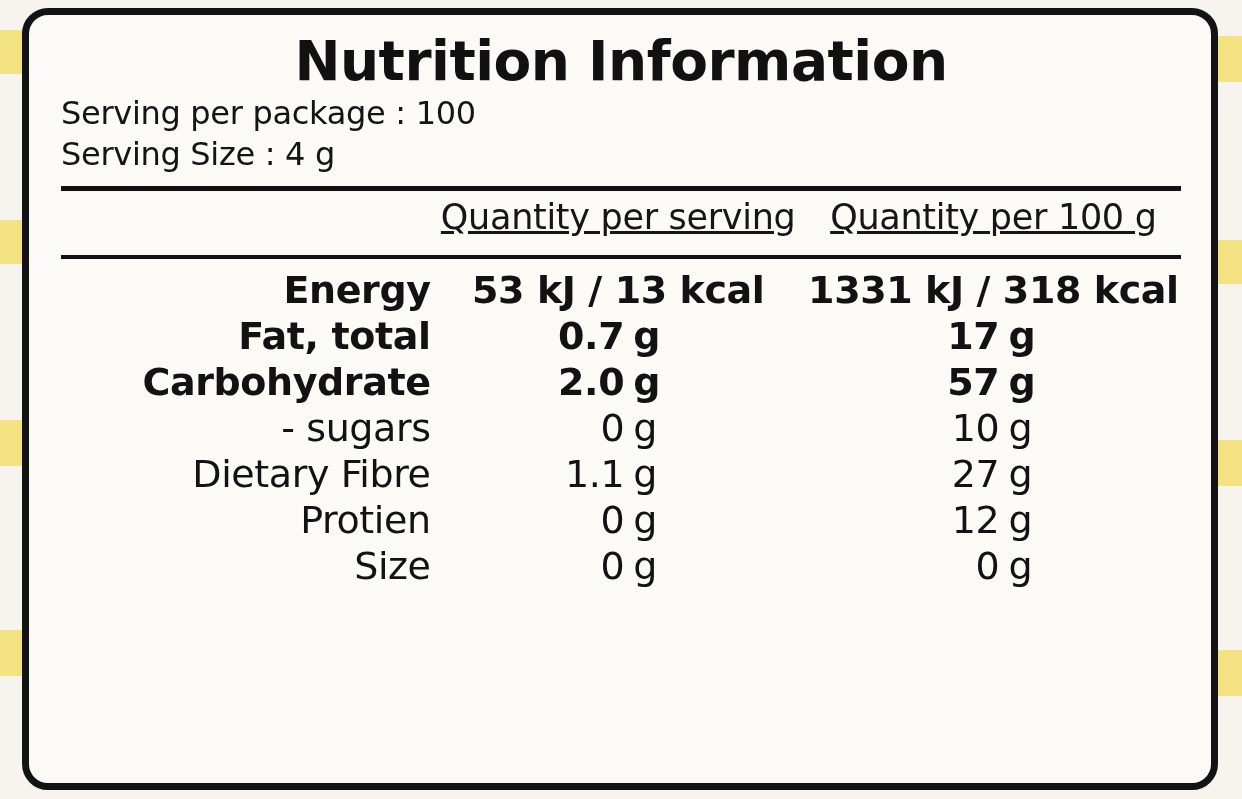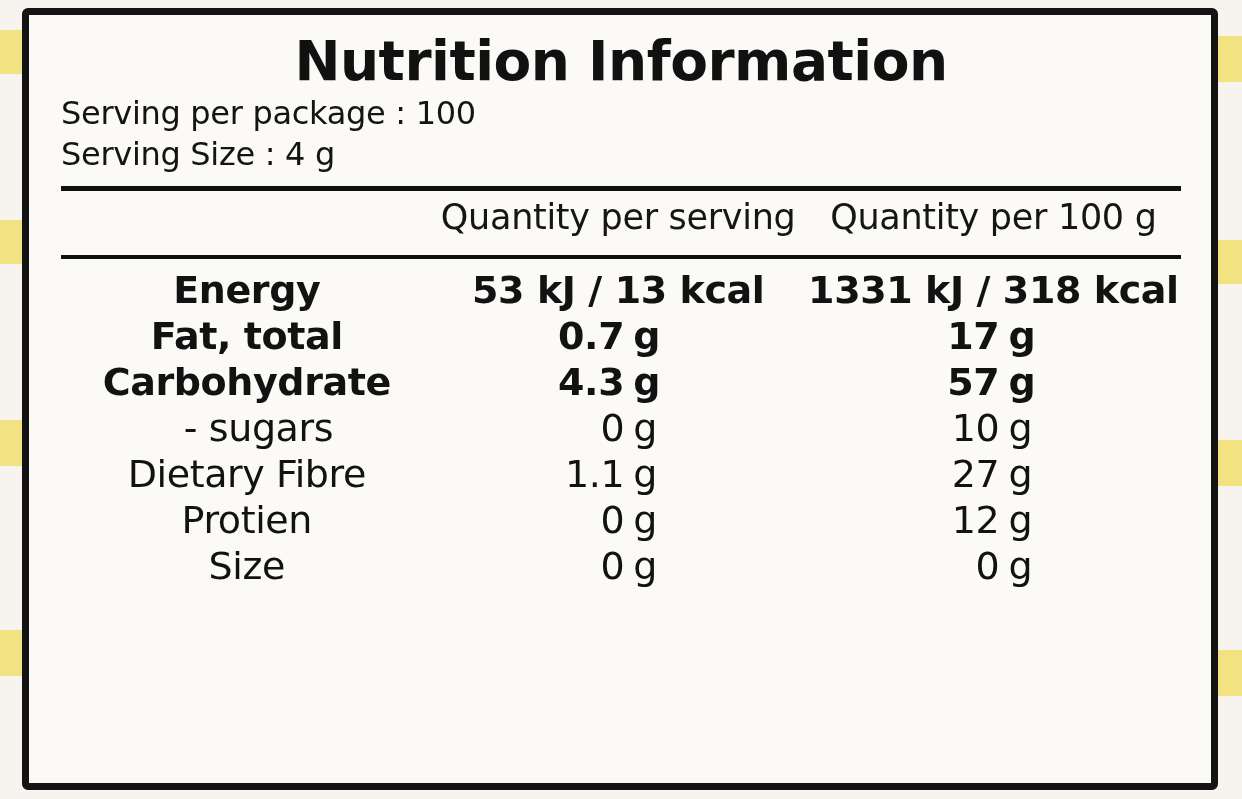--- a/index.html
+++ b/index.html
@@ -33,21 +33,21 @@
 
   
   .panel {
     position: absolute;
     left: 22px;
     top: 8px;
     width: 1196px;
     height: 782px;
     background: #fbfaf7;
     border: 7px solid #131313;
-    border-radius: 6px;
+    border-radius: 26px;
     box-sizing: border-box;
     overflow: hidden;
   }
 
   .inner {
     position: absolute;
     left: 0;
     top: 0;
     right: 0;
     bottom: 0;
@@ -88,31 +88,32 @@
   table.nutri col.c-name { width: 33%; }
   table.nutri col.c-serv { width: 33.5%; }
   table.nutri col.c-hund { width: 33.5%; }
 
   .hdr-row td {
     font-size: 35px;
     color: #161616;
     text-align: center;
     padding: 6px 0 8px 0;
     letter-spacing: -0.3px;
+    text-decoration: underline;
   }
 
   .body-row td {
     font-size: 38px;
     color: #121212;
     padding: 1px 0;
     letter-spacing: -0.4px;
     line-height: 1.16;
   }
   .body-row td.name {
-    text-align: center;
+    text-align: right;
     padding-left: 2px;
     white-space: pre;
     margin-top: 20px;
   }
   .body-row td.val {
     text-align: center;
   }
   .bold td { font-weight: bold; }
 
   
@@ -212,21 +213,21 @@
                 <span class="num">17</span><span class="unit">g</span>
               </span>
             </td>
           </tr>
 
 
           <tr class="body-row bold">
             <td class="name">Carbohydrate</td>
             <td class="val">
               <span class="val-inner">
-                <span class="num">4.3</span><span class="unit">g</span>
+                <span class="num">2.0</span><span class="unit">g</span>
               </span>
             </td>
             <td class="val">
               <span class="val-inner">
                 <span class="num">57</span><span class="unit">g</span>
               </span>
             </td>
           </tr>
 
           <tr class="body-row">

